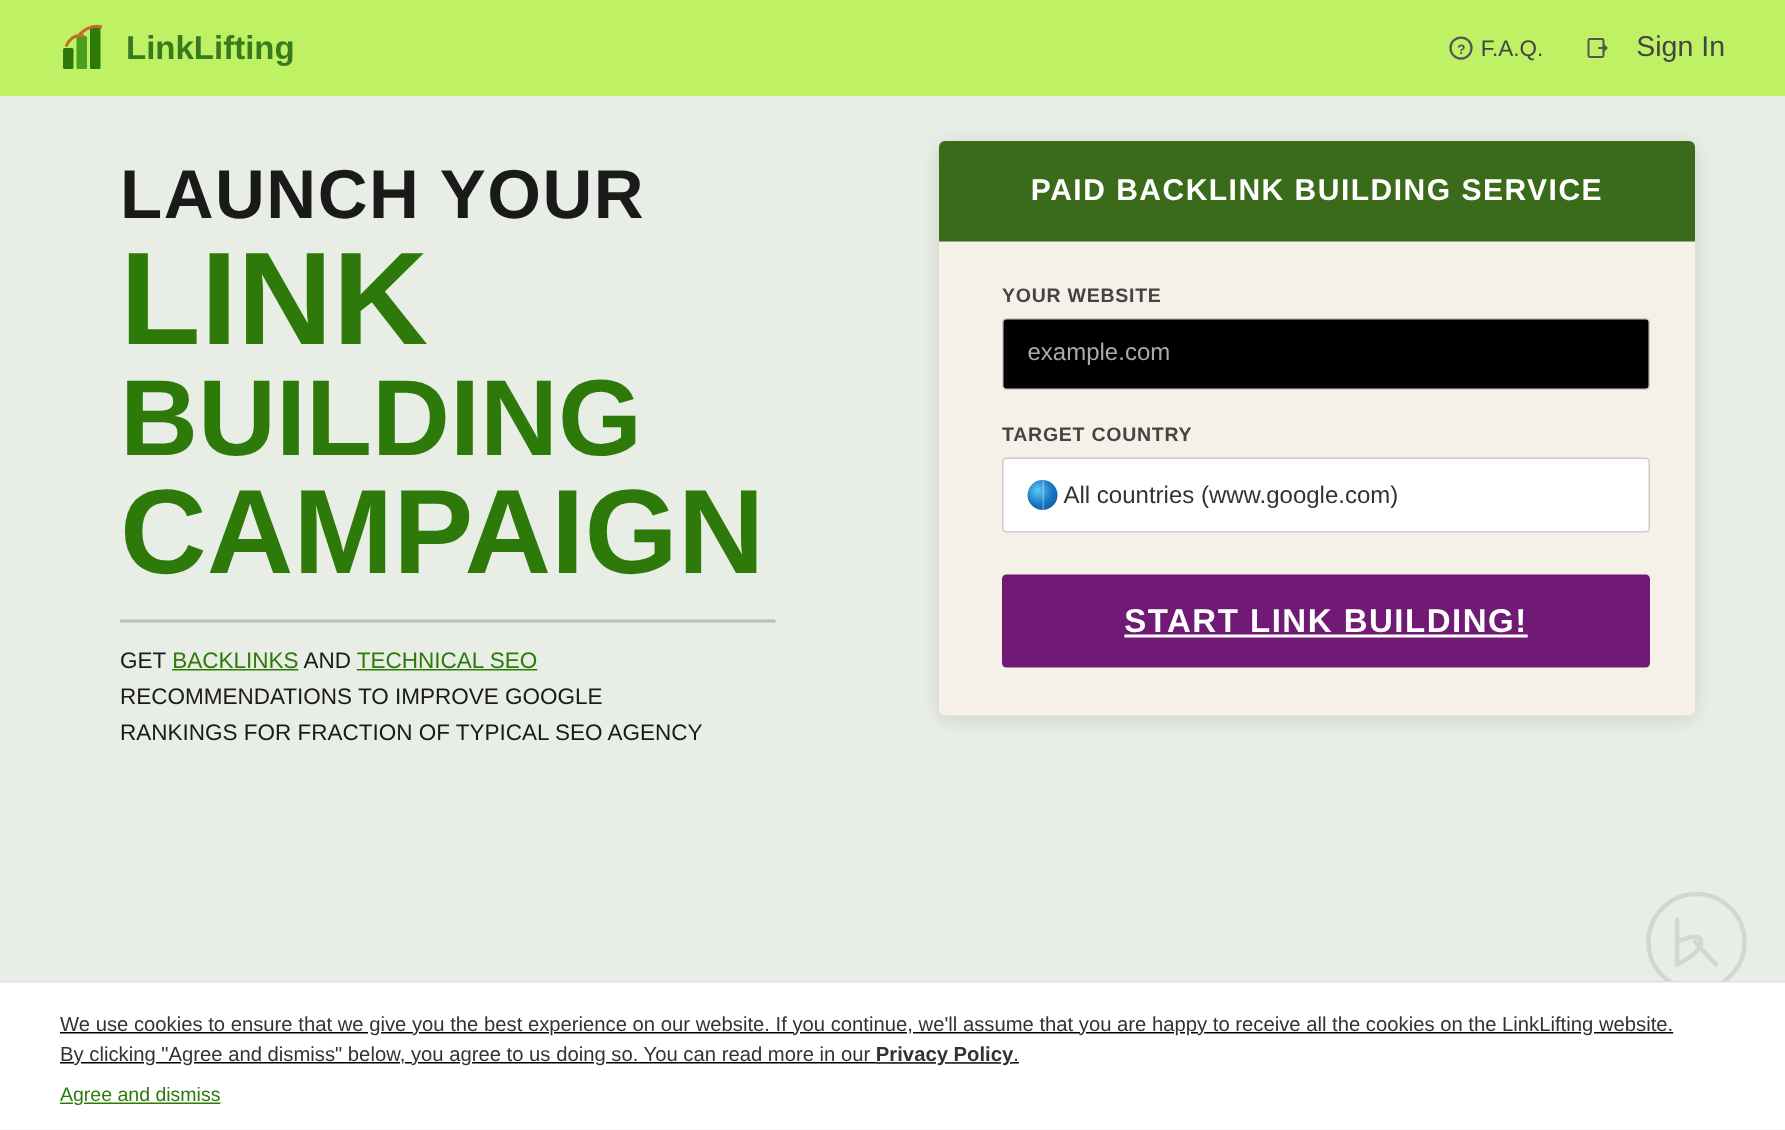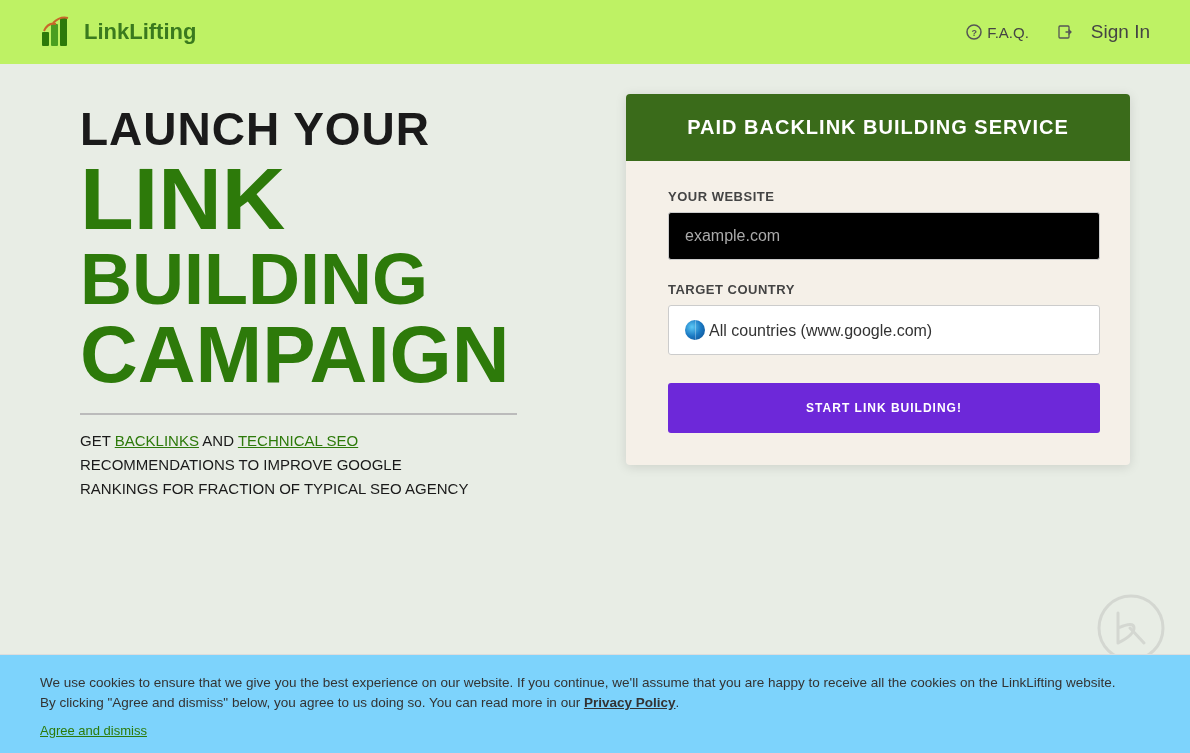--- a/index.html
+++ b/index.html
@@ -214,41 +214,43 @@
       height: 100%;
       background: rgba(255,255,255,0.3);
     }
     .form-select-text {
       color: #333;
       font-size: 16px;
     }
     .form-submit {
       width: 100%;
       padding: 18px;
-      background: #6d28d9;
+      background: #701a75;
       color: #fff;
       border: none;
       border-radius: 3px;
-      font-size: 12px;
+      font-size: 22px;
       font-weight: bold;
       text-transform: uppercase;
       letter-spacing: 1px;
       cursor: pointer;
+      text-decoration: underline;
     }
 
     
     .cookie-banner {
       position: fixed;
       bottom: 0;
       left: 0;
       width: 100%;
-      background: #7dd3fc;
+      background: #ffffff;
       border-top: 1px solid #ddd;
       padding: 18px 56px 14px 40px;
       z-index: 100;
+      text-decoration: underline;
     }
     .cookie-text {
       font-size: 13.5px;
       color: #333;
       line-height: 1.5;
       margin-bottom: 8px;
     }
     .cookie-text a {
       color: #333;
       font-weight: bold;

